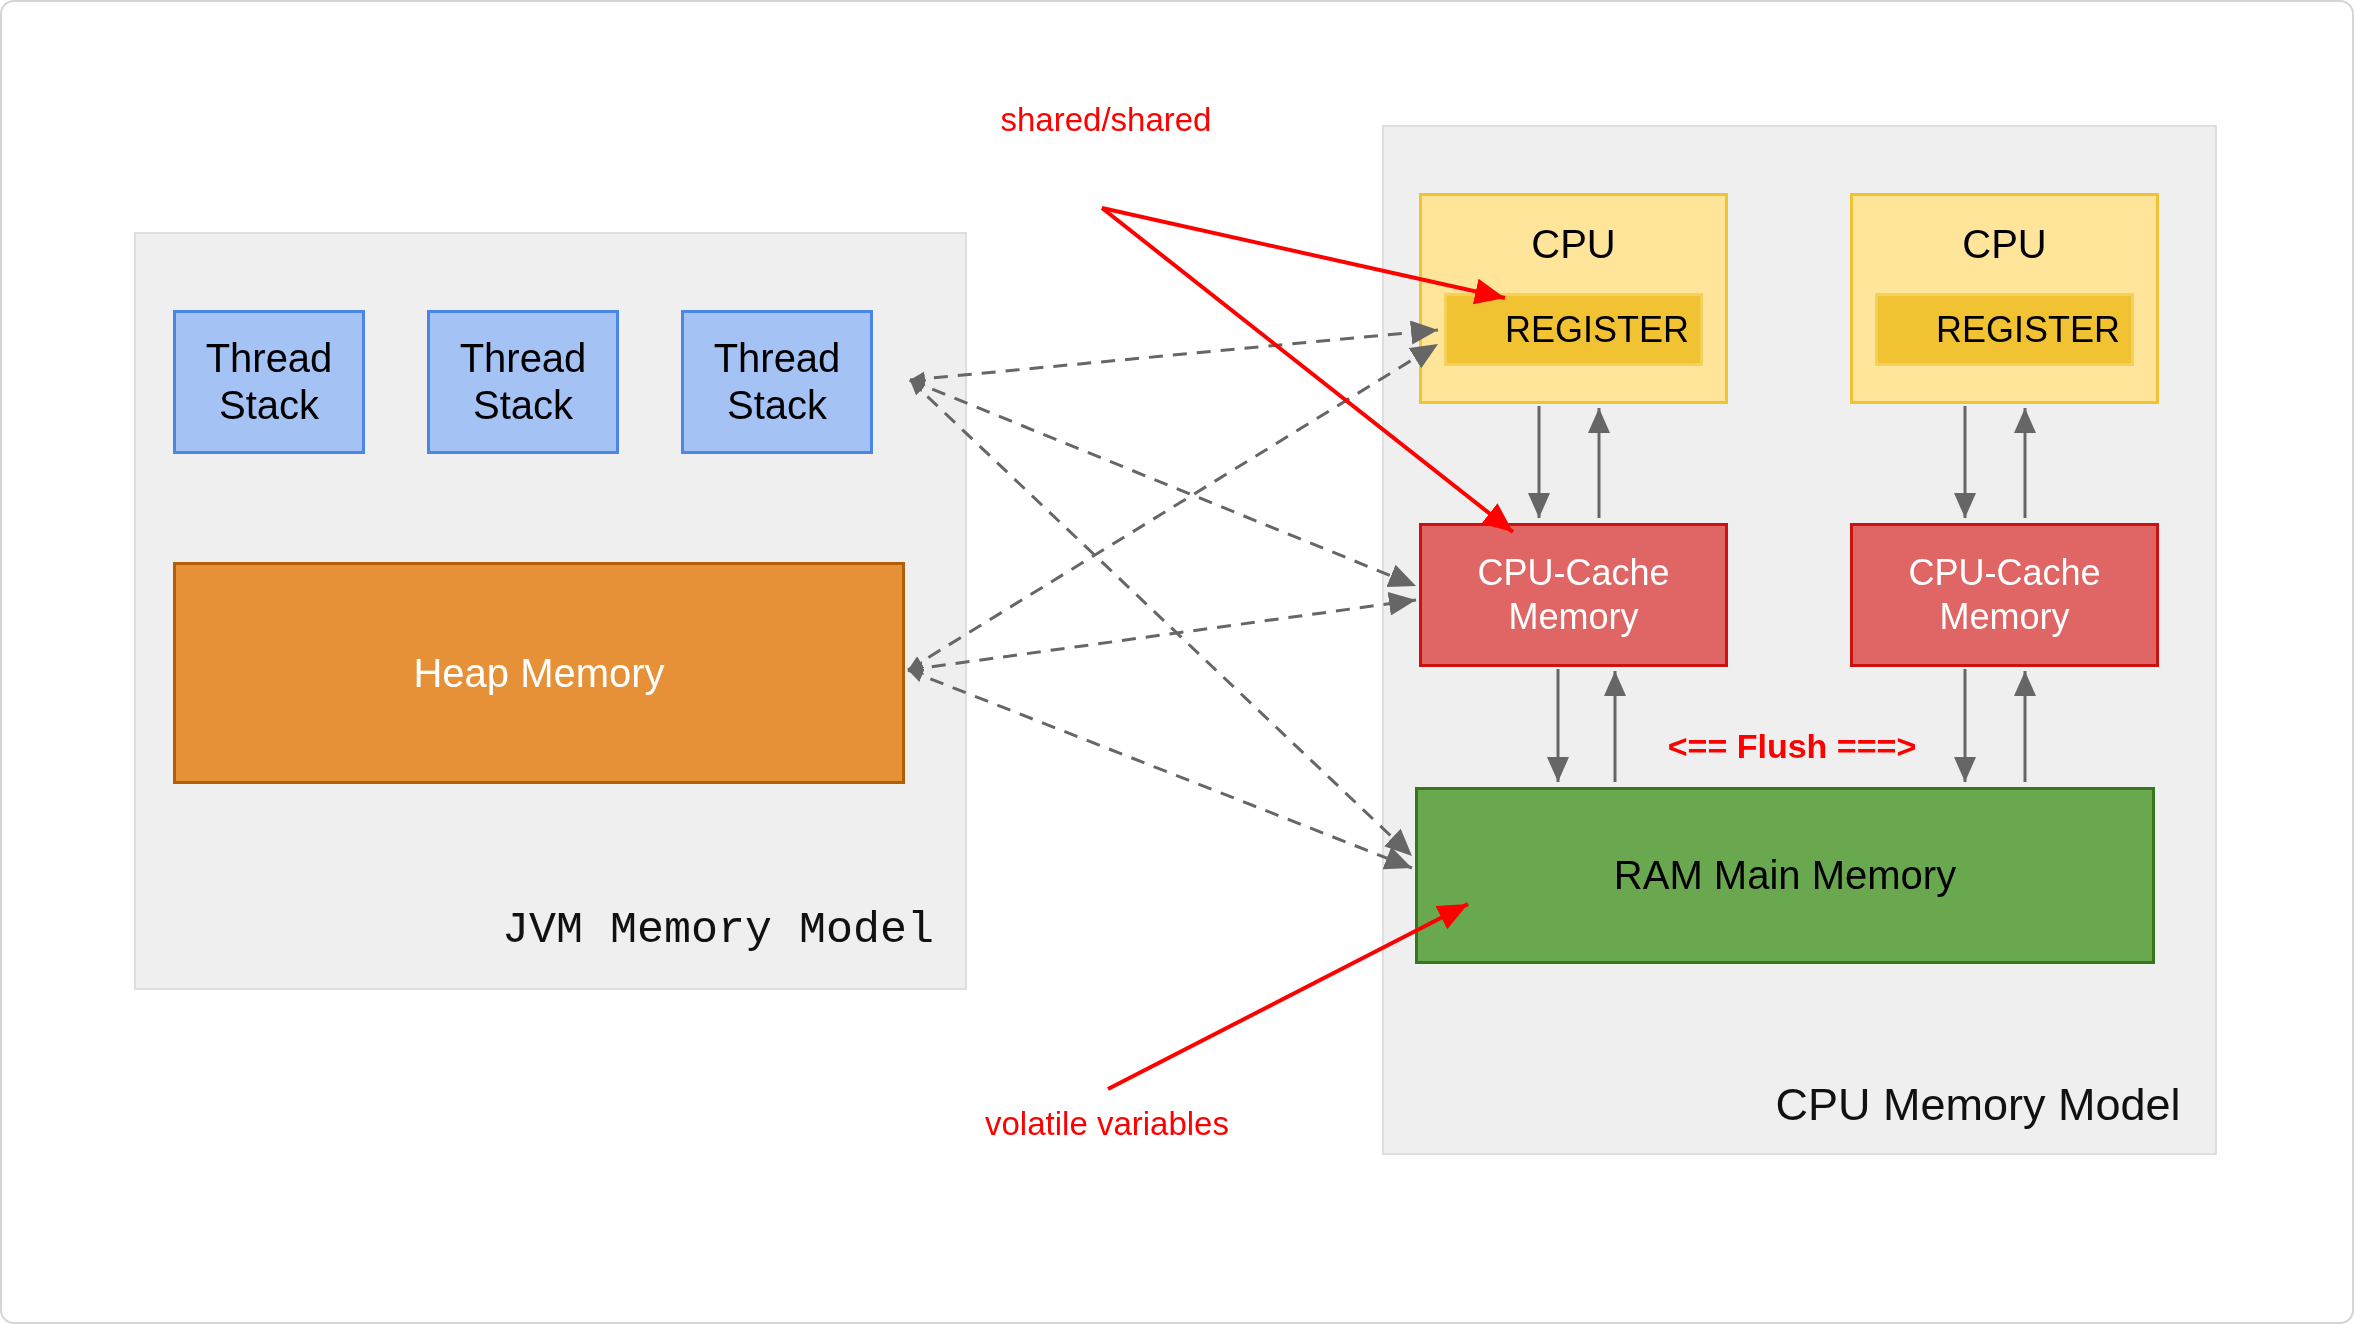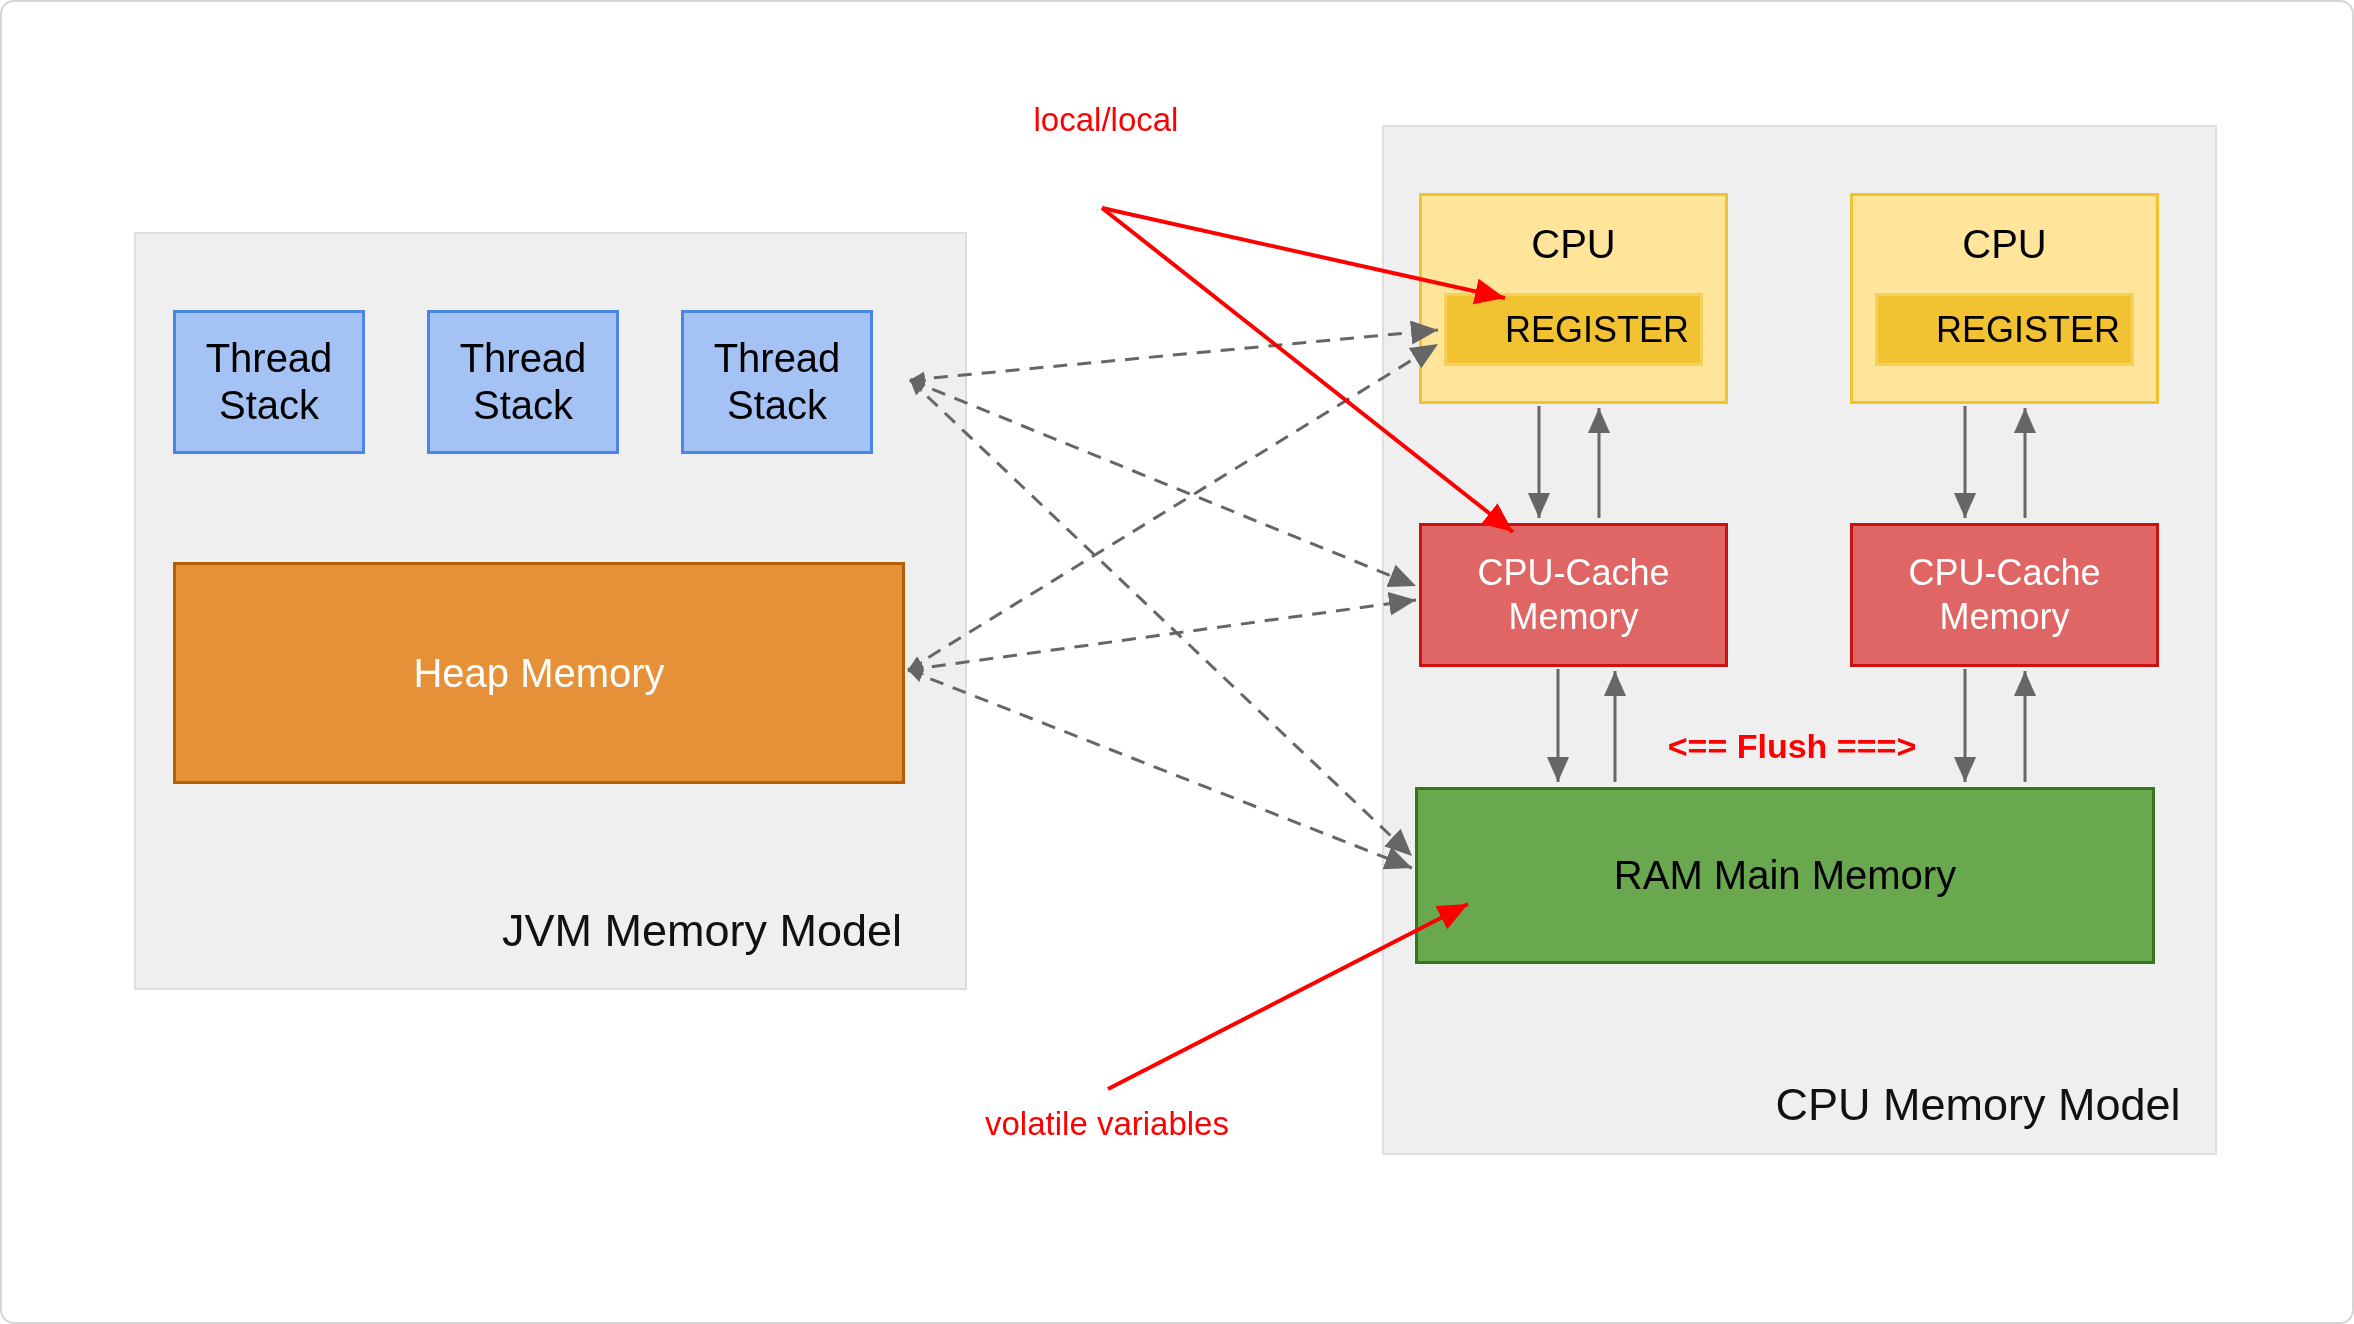--- a/index.html
+++ b/index.html
@@ -21,21 +21,21 @@
   }
   .panel-jvm { left: 132px; top: 230px; width: 833px; height: 758px; }
   .panel-cpu { left: 1380px; top: 123px; width: 835px; height: 1030px; }
   .panel-title {
     position: absolute;
     font-size: 45px;
     line-height: 45px;
     color: #111111;
     white-space: nowrap;
   }
-  .title-jvm { left: 500px; top: 906px; width: 431px; text-align: left; }
+  .title-jvm { left: 500px; top: 906px; width: 431px; text-align: left; font-family: Liberation Mono, monospace; }
   .title-cpu { left: 1771px; top: 1080px; width: 410px; text-align: center; }
 
   .box {
     position: absolute;
     box-sizing: border-box;
     display: flex;
     align-items: center;
     justify-content: center;
     text-align: center;
   }
@@ -146,21 +146,21 @@
   </div>
   <div class="box cache cache2">
     <div class="wrap">CPU-Cache Memory</div>
   </div>
 
   <div class="box ram">
     <div class="wrap">RAM Main Memory</div>
   </div>
 
   <div class="red-note note-local">
-    <div>local/local</div>
+    <div>shared/shared</div>
   </div>
   <div class="red-note note-volatile">volatile variables</div>
   <div class="red-note note-flush">&lt;== Flush ===&gt;</div>
 
   <svg class="arrow-layer" viewBox="0 0 2354 1324" xmlns="http://www.w3.org/2000/svg">
     <defs>
       <marker id="ah-gray" markerUnits="userSpaceOnUse" markerWidth="28" markerHeight="24" refX="25" refY="11" orient="auto">
         <path d="M0,0 L25,11 L0,22 Z" fill="#666666"></path>
       </marker>
       <marker id="ah-dash-end" markerUnits="userSpaceOnUse" markerWidth="30" markerHeight="26" refX="27" refY="12" orient="auto">

